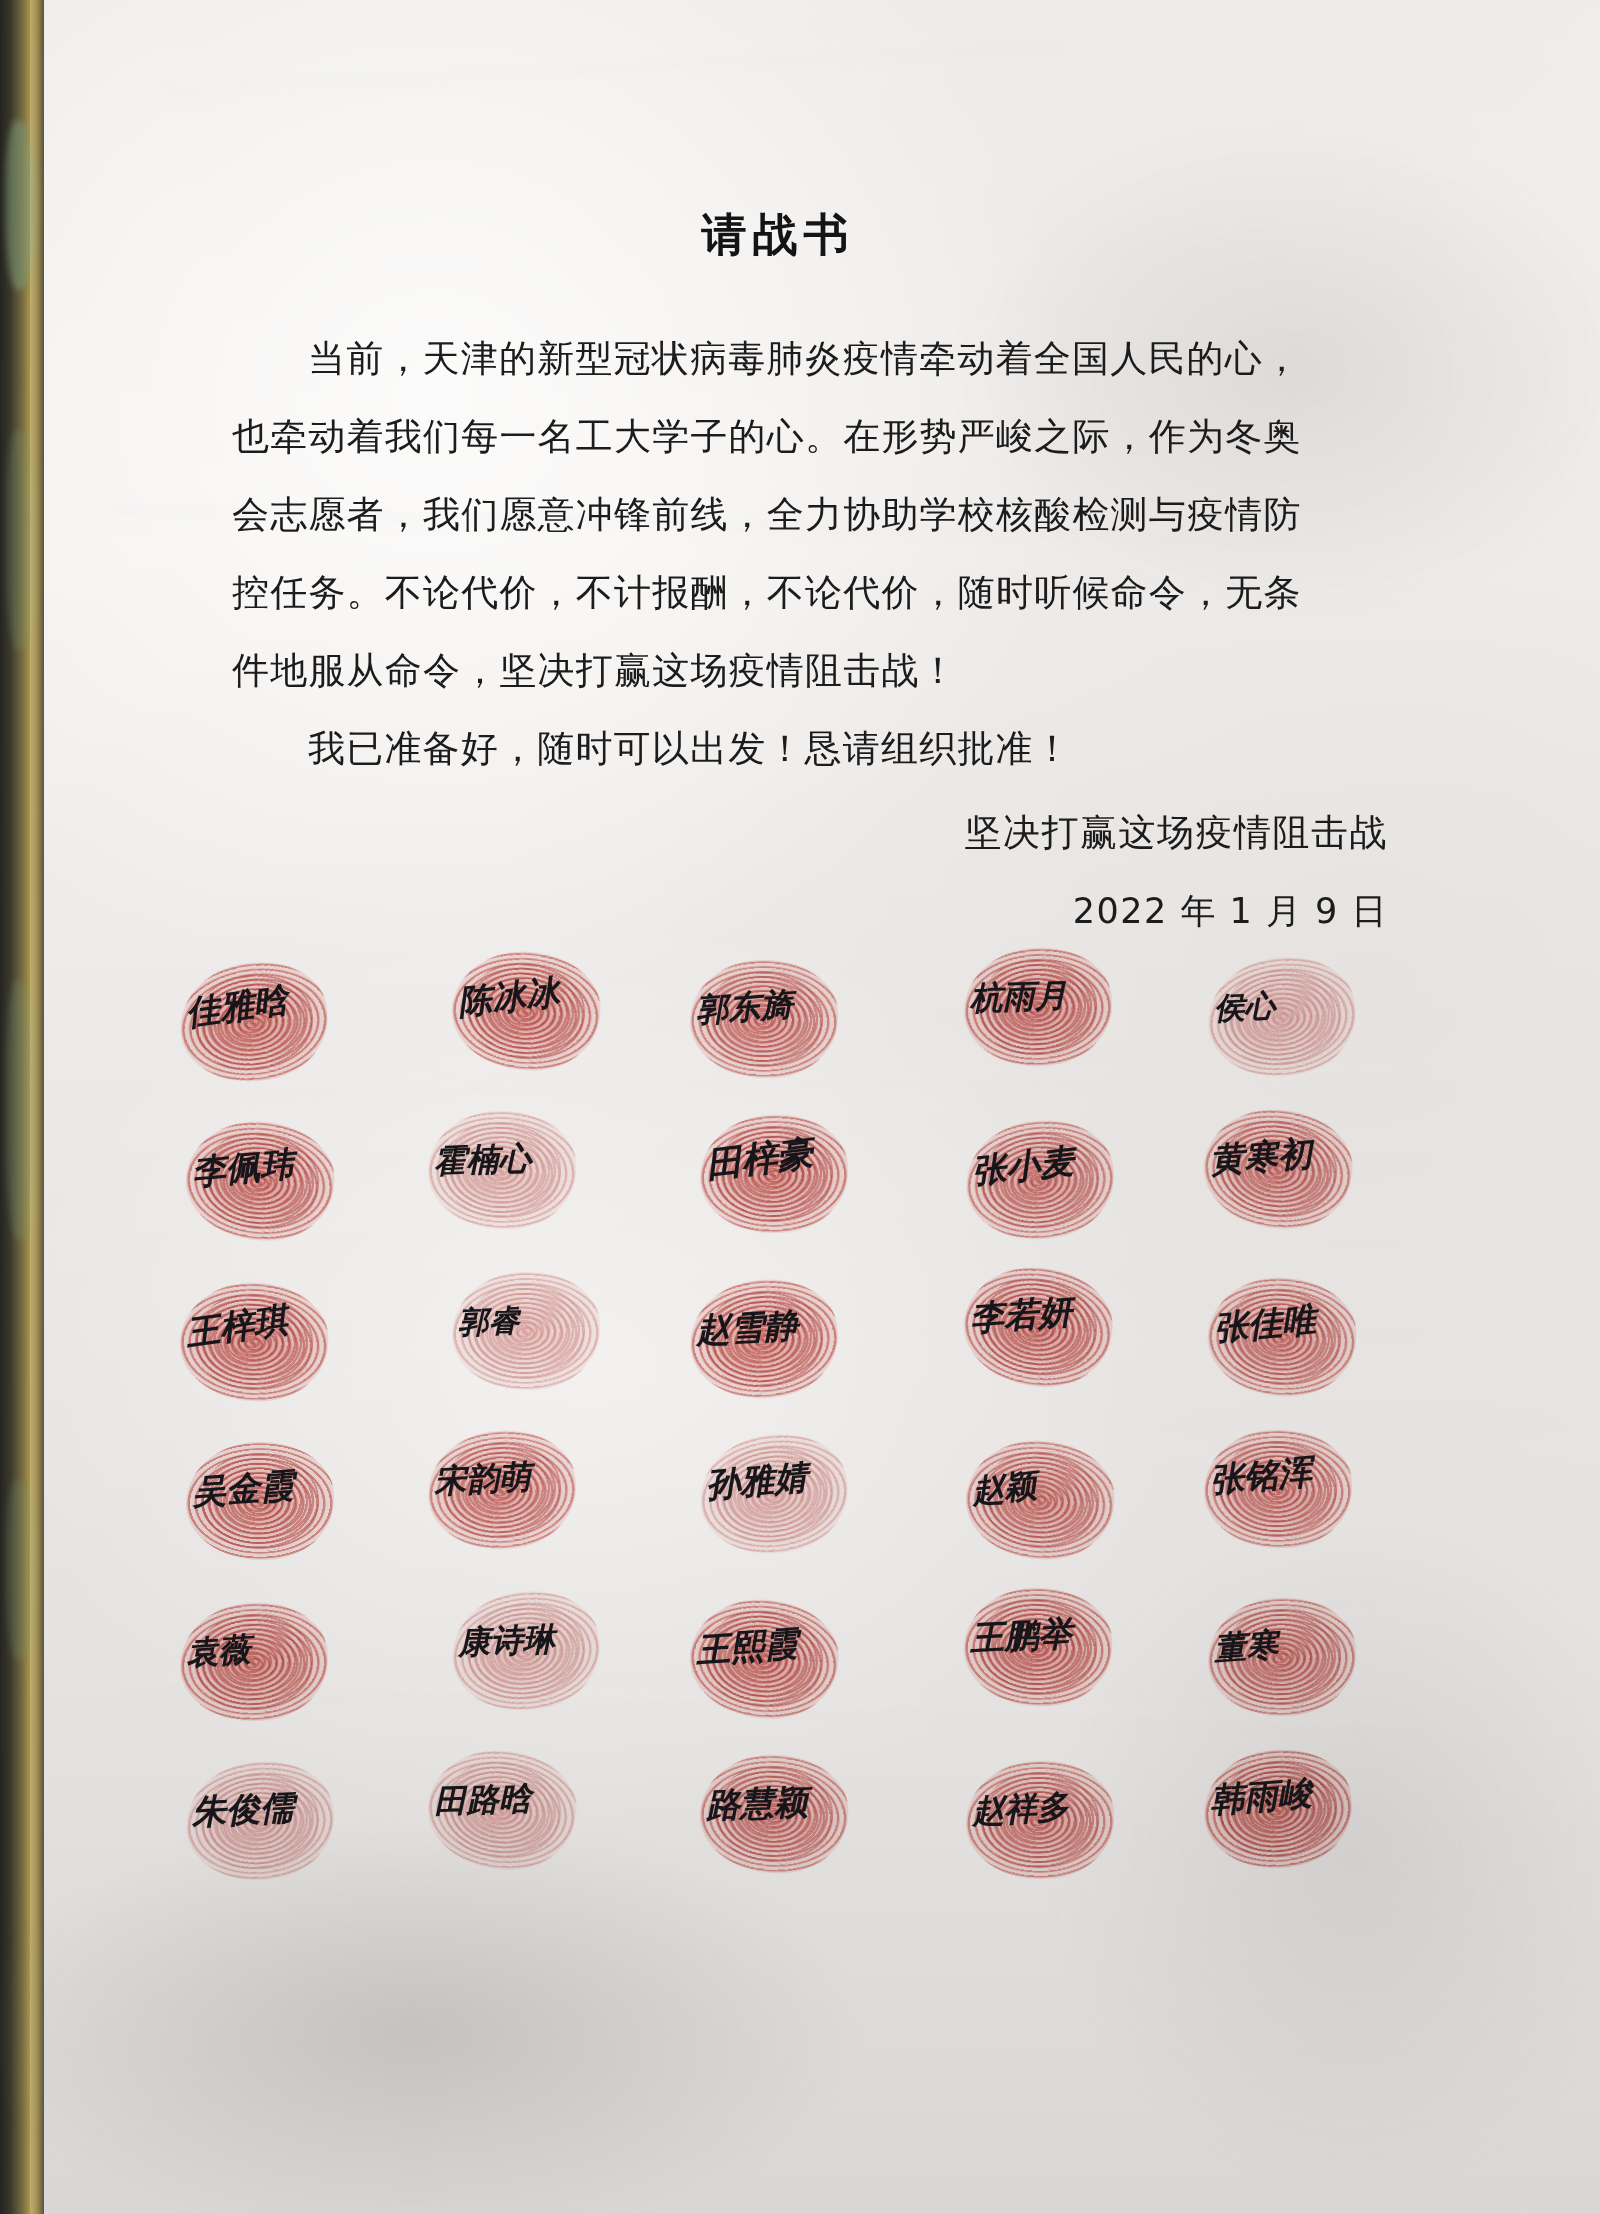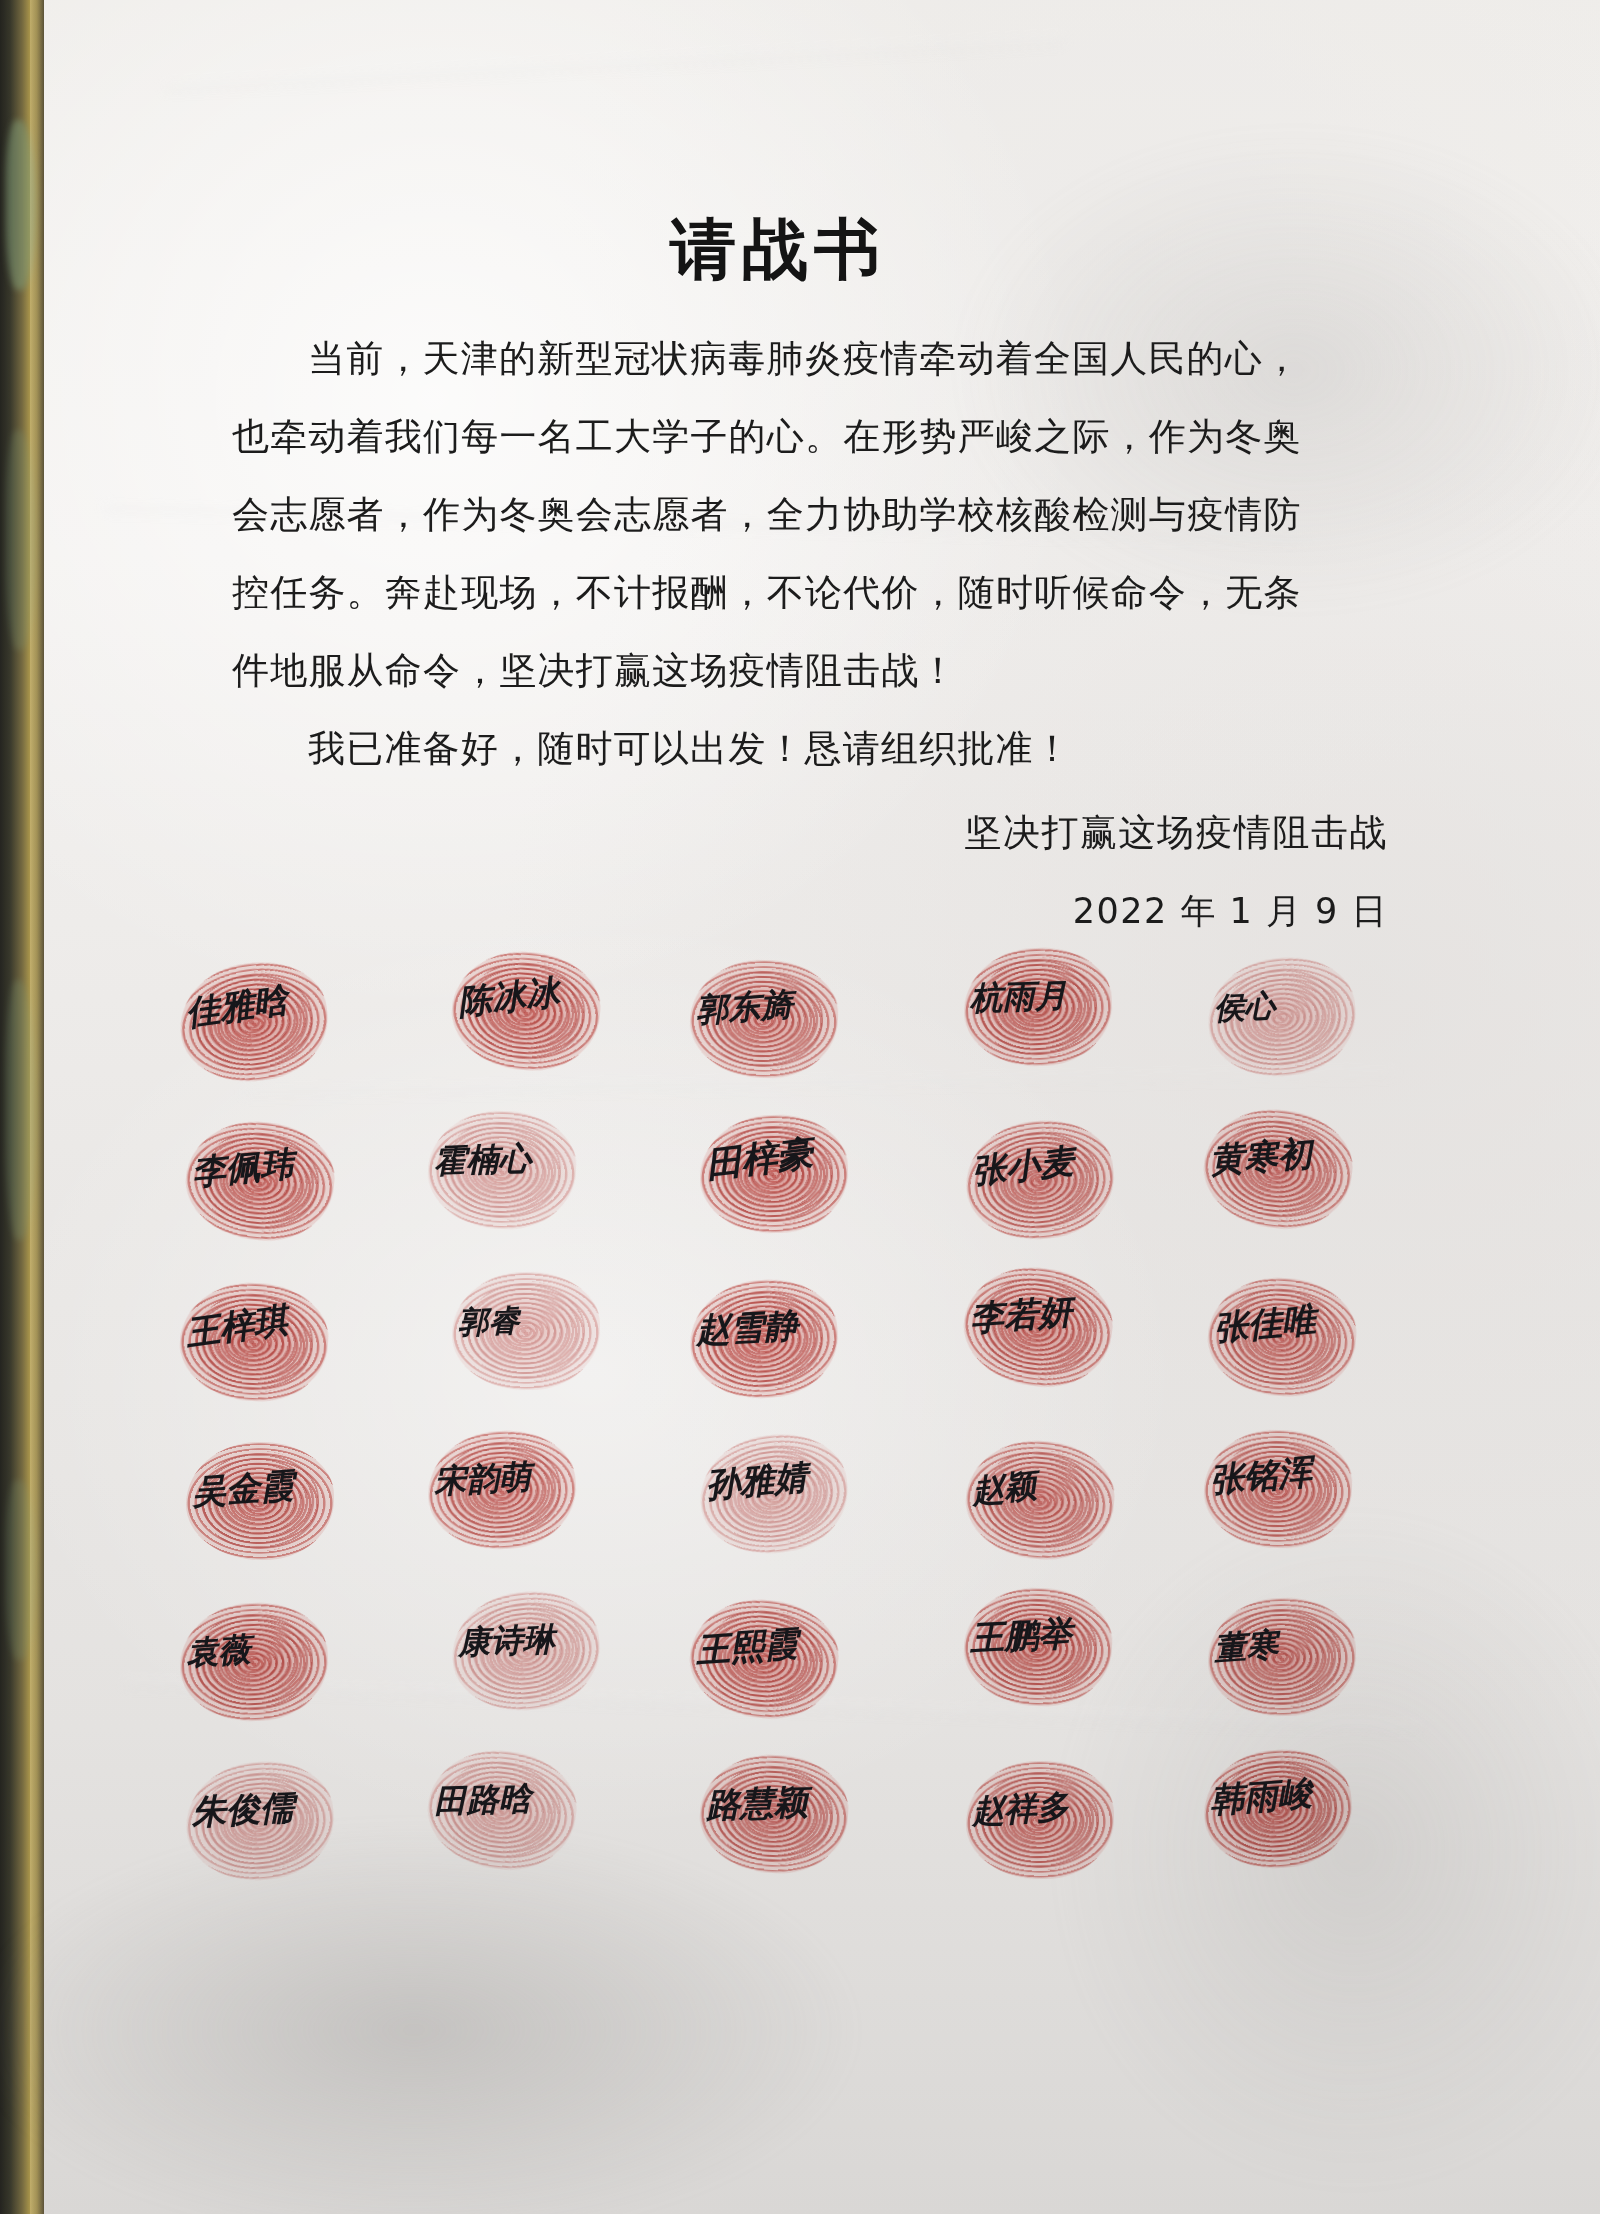--- a/index.html
+++ b/index.html
@@ -68,21 +68,21 @@
   
   #doc {
     position: absolute; left: 0; top: 0; width: 1556px; height: 2214px;
     color: #1d1d1d;
   }
   #title {
     position: absolute; left: 0; right: 0; top: 205px;
     text-align: center;
     font-family: "DejaVu Sans", sans-serif;
     font-weight: 700;
-    font-size: 66px;
+    font-size: 45px;
     letter-spacing: 6px;
     color: #141414;
     text-shadow: 0 1px 0 rgba(255,255,255,0.4);
   }
   #body-text {
     position: absolute; left: 232px; top: 320px; width: 1106px;
     font-family: "DejaVu Sans", sans-serif;
     font-size: 37px;
     line-height: 78px;
     color: #1c1c1c;
@@ -172,21 +172,21 @@
     <div class="shadowband" style="left:-80px;top:1820px;width:900px;height:420px;"></div>
     <div class="shadowband" style="left:900px;top:120px;width:700px;height:500px;opacity:0.55;"></div>
     <div class="shadowband" style="left:1000px;top:1500px;width:620px;height:700px;opacity:0.6;"></div>
   </div>
 
   <div id="doc">
 
     <div id="title">请战书</div>
 
     <div id="body-text">
-      <p class="para">当前，天津的新型冠状病毒肺炎疫情牵动着全国人民的心，也牵动着我们每一名工大学子的心。在形势严峻之际，作为冬奥会志愿者，作为冬奥会志愿者，全力协助学校核酸检测与疫情防控任务。奔赴现场，不计报酬，不论代价，随时听候命令，无条件地服从命令，坚决打赢这场疫情阻击战！</p>
+      <p class="para">当前，天津的新型冠状病毒肺炎疫情牵动着全国人民的心，也牵动着我们每一名工大学子的心。在形势严峻之际，作为冬奥会志愿者，我们愿意冲锋前线，全力协助学校核酸检测与疫情防控任务。不论代价，不计报酬，不论代价，随时听候命令，无条件地服从命令，坚决打赢这场疫情阻击战！</p>
       <p class="para">我已准备好，随时可以出发！恳请组织批准！</p>
     </div>
 
     <div id="signature-line">坚决打赢这场疫情阻击战</div>
     <div id="date-line">2022 年 1 月 9 日</div>
 
     <div id="prints">
         <div class="cell" style="left: 0px; top: 8px;">
           <div class="print heavy" style="transform: rotate(-8deg);"></div>
           <div class="sig" style="transform: rotate(-8deg) scale(1);">佳雅晗</div>

